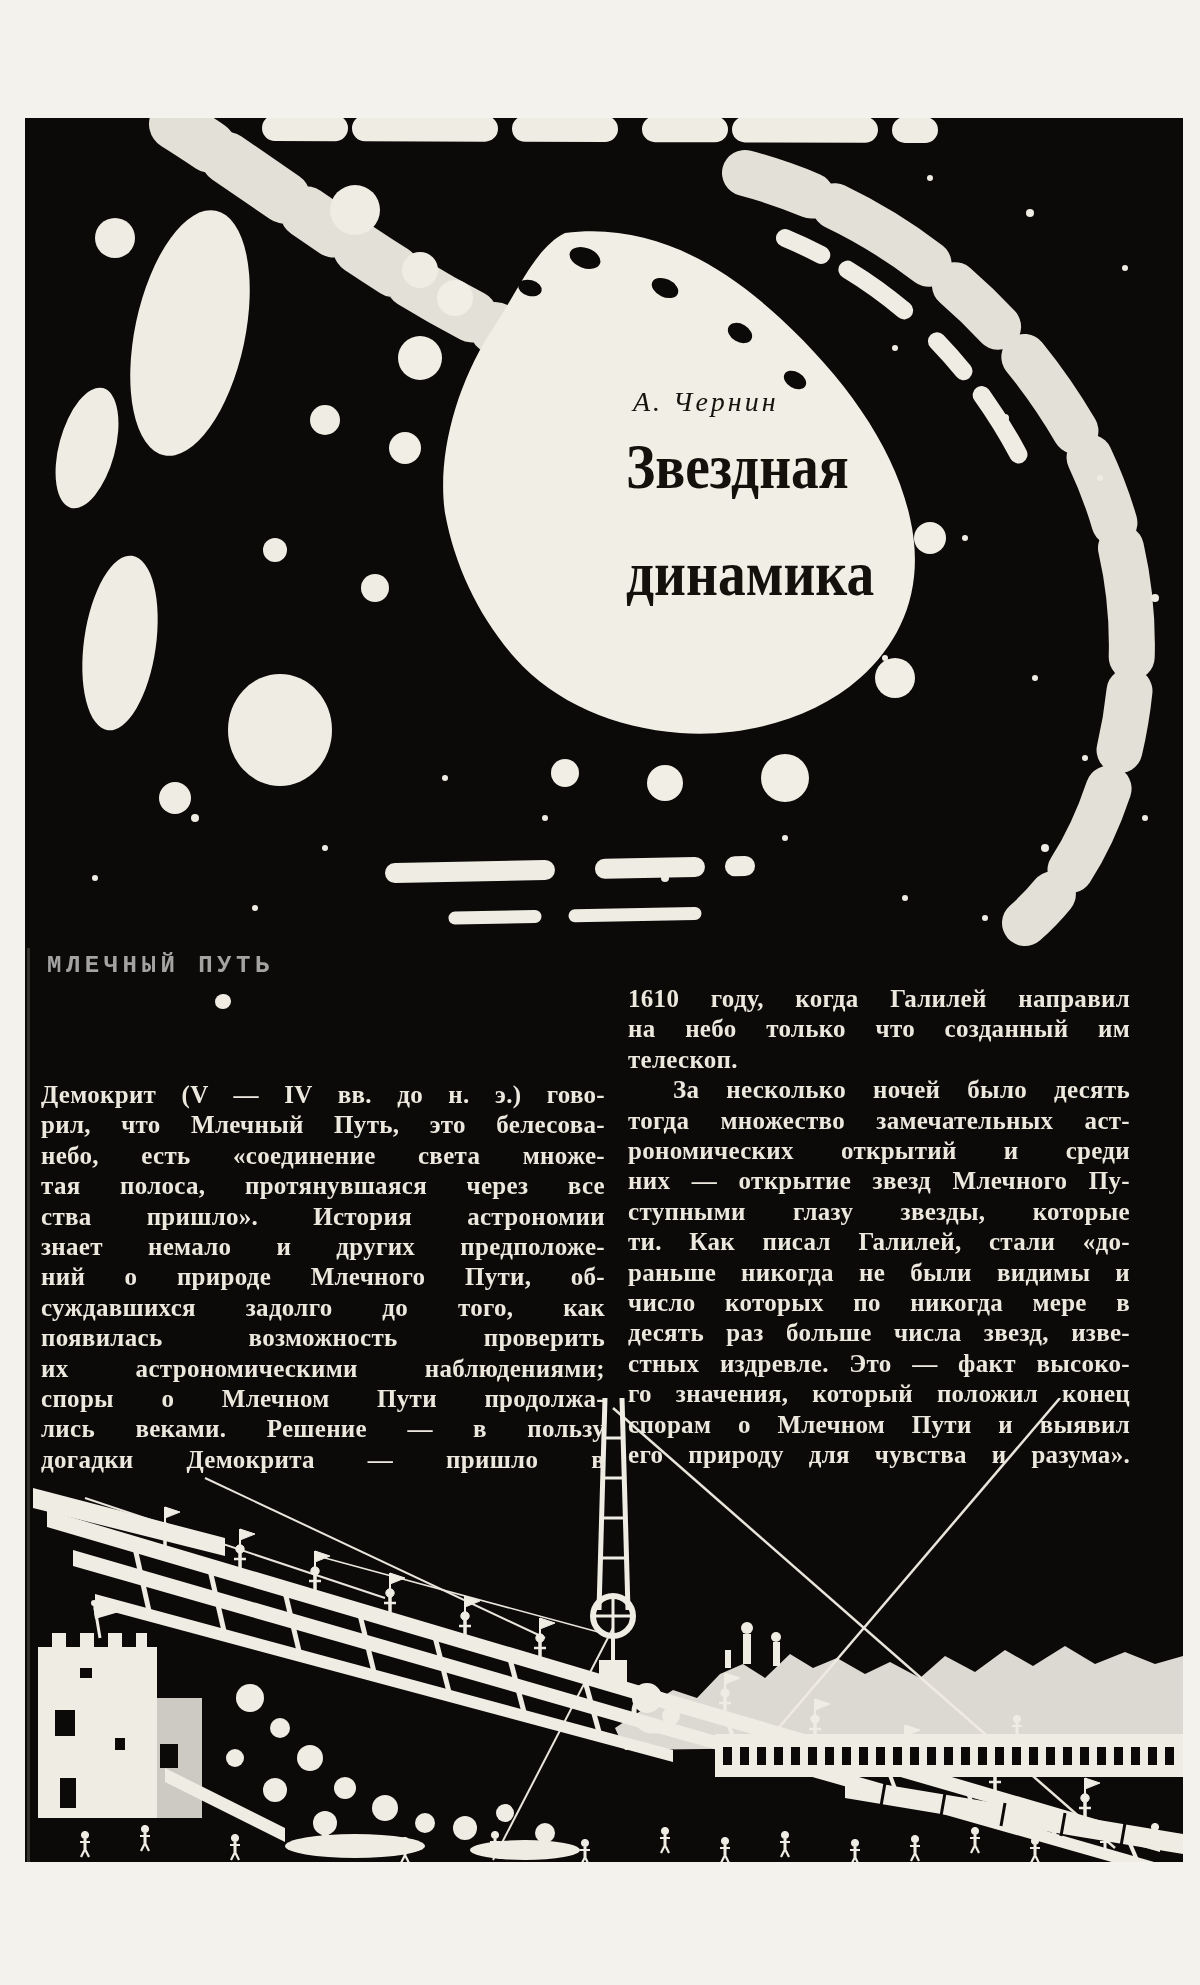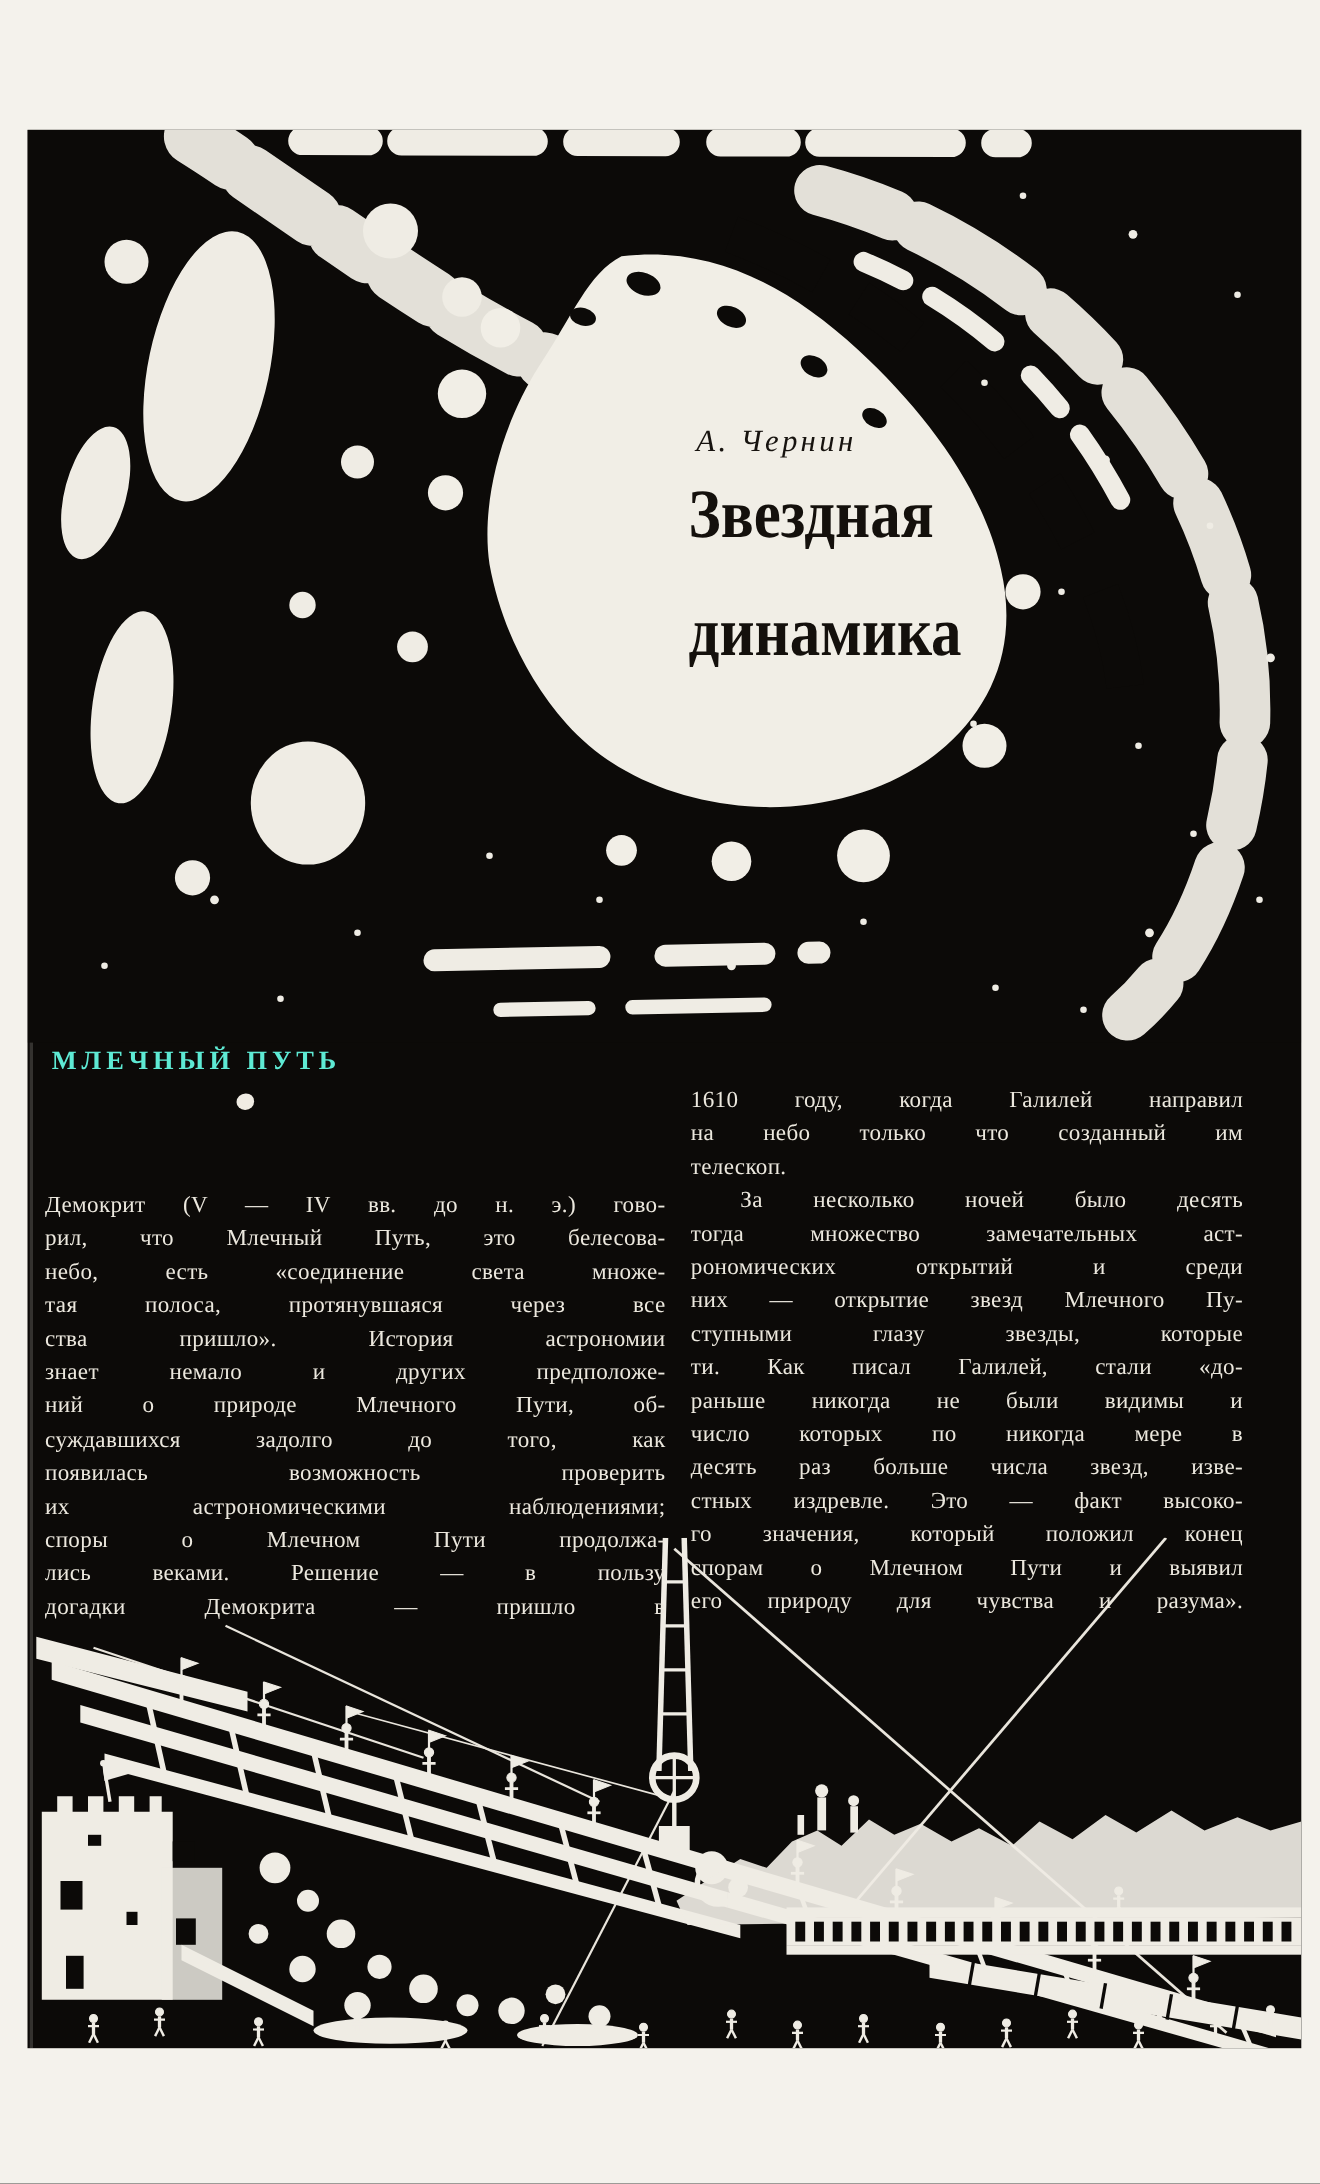--- a/index.html
+++ b/index.html
@@ -29,30 +29,30 @@
   }
   .title{
     position:absolute;left:601px;top:296px;
     font-size:63px;line-height:107px;font-weight:600;
     color:#14100c;letter-spacing:0px;
     transform:scaleX(.88);transform-origin:left top;
     font-family:"Liberation Serif", serif;
   }
   .heading{
     position:absolute;left:22px;top:834px;
-    font-family:Liberation Serif, serif;font-weight:700;
-    font-size:24px;letter-spacing:4.5px;color:#5eead4;
+    font-family:Liberation Mono, monospace;font-weight:700;
+    font-size:24px;letter-spacing:4.5px;color:#a3a3a3;
   }
   .bullet{
     position:absolute;left:190px;top:876px;width:16px;height:15px;
     background:#f0ece3;border-radius:52% 46% 50% 48%;
   }
   .col{
-    position:absolute;color:#ece8de;font-weight:400;
-    font-size:21px;line-height:30.4px;letter-spacing:.3px;
+    position:absolute;color:#ece8de;font-weight:700;
+    font-size:25px;line-height:30.4px;letter-spacing:.3px;
     font-family:"Liberation Serif", serif;
   }
   .col-left{left:16px;top:933px;width:564px;margin-top:29px;}
   .col-right{left:603px;top:866px;width:502px;}
   .tline{text-align:justify;text-align-last:justify;}
   .tline.final{text-align-last:left;}
   .tline.indent{text-indent:45px;}
 </style>
 </head>
 <body>

